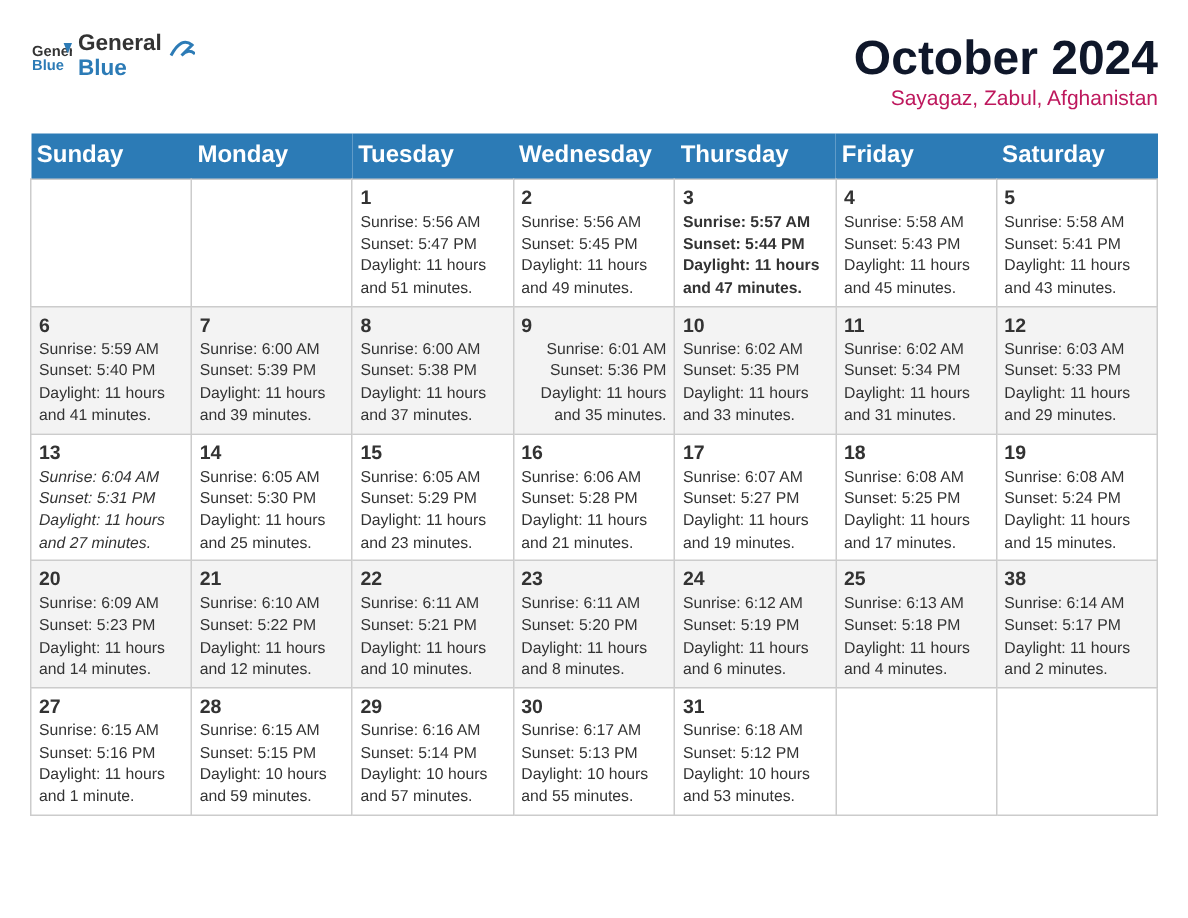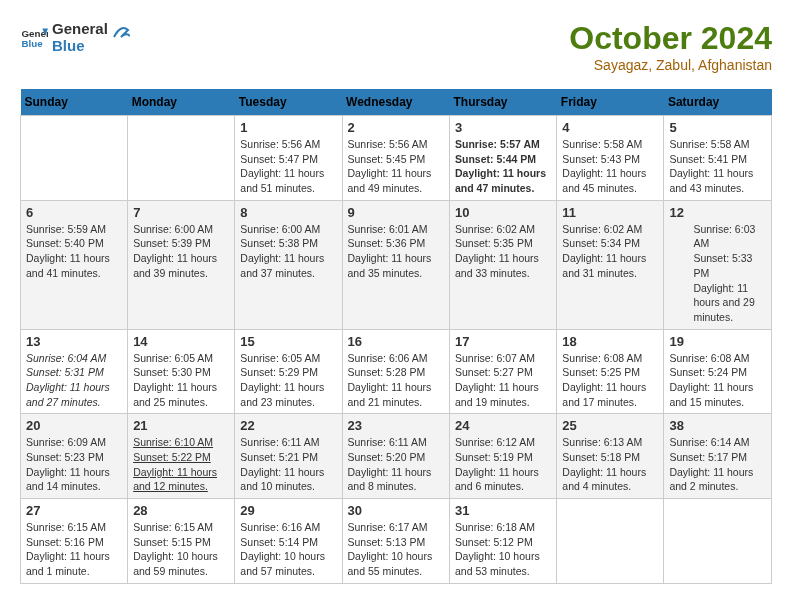--- a/index.html
+++ b/index.html
@@ -24,37 +24,37 @@
     .logo-icon {
       width: 28px;
       height: 28px;
     }
     .title-block {
       text-align: right;
     }
     .month-title {
       font-size: 32px;
       font-weight: bold;
-      color: #4d7c0f;
+      color: #0f172a;
     }
     .location {
       font-size: 14px;
-      color: #a16207;
+      color: #be185d;
     }
     table {
       width: 100%;
       border-collapse: collapse;
       font-size: 11px;
     }
     thead th {
       background-color: #2c7bb6;
-      color: #000000;
+      color: #ffffff;
       padding: 6px 4px;
       text-align: left;
-      font-size: 12px;
+      font-size: 16px;
       font-weight: bold;
     }
     td {
       border: 1px solid #ccc;
       vertical-align: top;
       padding: 4px 5px;
       width: 108px;
       min-height: 70px;
       color: #333;
     }
@@ -164,39 +164,39 @@
 Daylight: 11 hours and 39 minutes.</div>
         </td>
         <td>
           <div class="day-num">8</div>
           <div class="day-info" style="white-space: pre-line;">Sunrise: 6:00 AM
 Sunset: 5:38 PM
 Daylight: 11 hours and 37 minutes.</div>
         </td>
         <td>
           <div class="day-num">9</div>
-          <div class="day-info" style="white-space: pre-line;">Sunrise: 6:01 AM
+          <div class="day-info" style="white-space: pre-line; text-align: right;">Sunrise: 6:01 AM
 Sunset: 5:36 PM
 Daylight: 11 hours and 35 minutes.</div>
         </td>
         <td>
           <div class="day-num">10</div>
           <div class="day-info" style="white-space: pre-line;">Sunrise: 6:02 AM
 Sunset: 5:35 PM
 Daylight: 11 hours and 33 minutes.</div>
         </td>
         <td>
           <div class="day-num">11</div>
           <div class="day-info" style="white-space: pre-line;">Sunrise: 6:02 AM
 Sunset: 5:34 PM
 Daylight: 11 hours and 31 minutes.</div>
         </td>
         <td>
           <div class="day-num">12</div>
-          <div class="day-info" style="white-space: pre-line; margin-left: 24px;">Sunrise: 6:03 AM
+          <div class="day-info" style="white-space: pre-line;">Sunrise: 6:03 AM
 Sunset: 5:33 PM
 Daylight: 11 hours and 29 minutes.</div>
         </td>
       </tr>
       <tr>
         <td>
           <div class="day-num">13</div>
           <div class="day-info" style="white-space: pre-line; font-style: italic;">Sunrise: 6:04 AM
 Sunset: 5:31 PM
 Daylight: 11 hours and 27 minutes.</div>
@@ -240,21 +240,21 @@
       </tr>
       <tr>
         <td>
           <div class="day-num">20</div>
           <div class="day-info" style="white-space: pre-line;">Sunrise: 6:09 AM
 Sunset: 5:23 PM
 Daylight: 11 hours and 14 minutes.</div>
         </td>
         <td>
           <div class="day-num">21</div>
-          <div class="day-info" style="white-space: pre-line; text-decoration: underline;">Sunrise: 6:10 AM
+          <div class="day-info" style="white-space: pre-line;">Sunrise: 6:10 AM
 Sunset: 5:22 PM
 Daylight: 11 hours and 12 minutes.</div>
         </td>
         <td>
           <div class="day-num">22</div>
           <div class="day-info" style="white-space: pre-line;">Sunrise: 6:11 AM
 Sunset: 5:21 PM
 Daylight: 11 hours and 10 minutes.</div>
         </td>
         <td>

